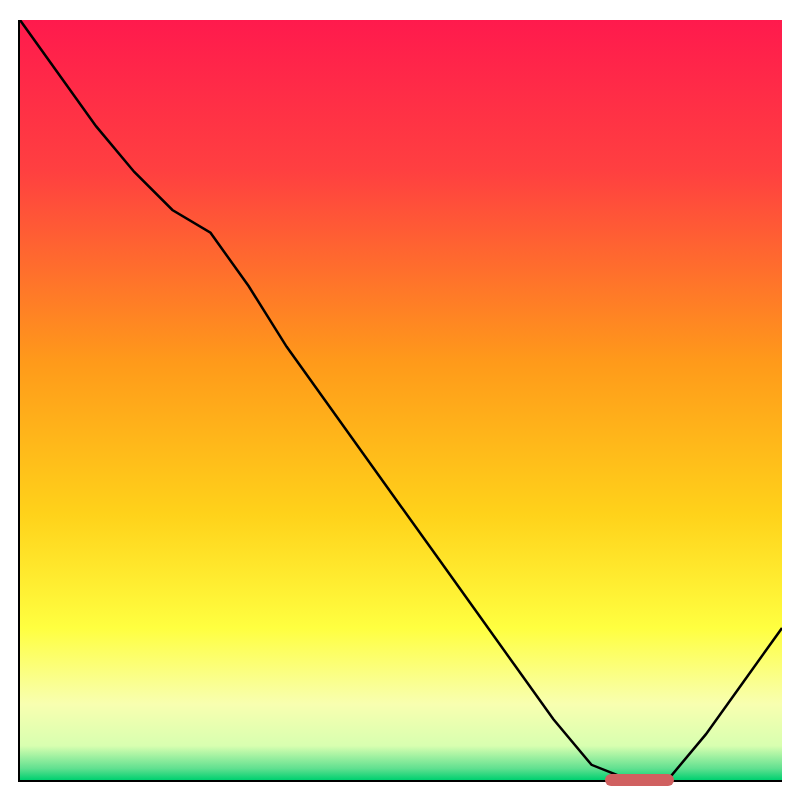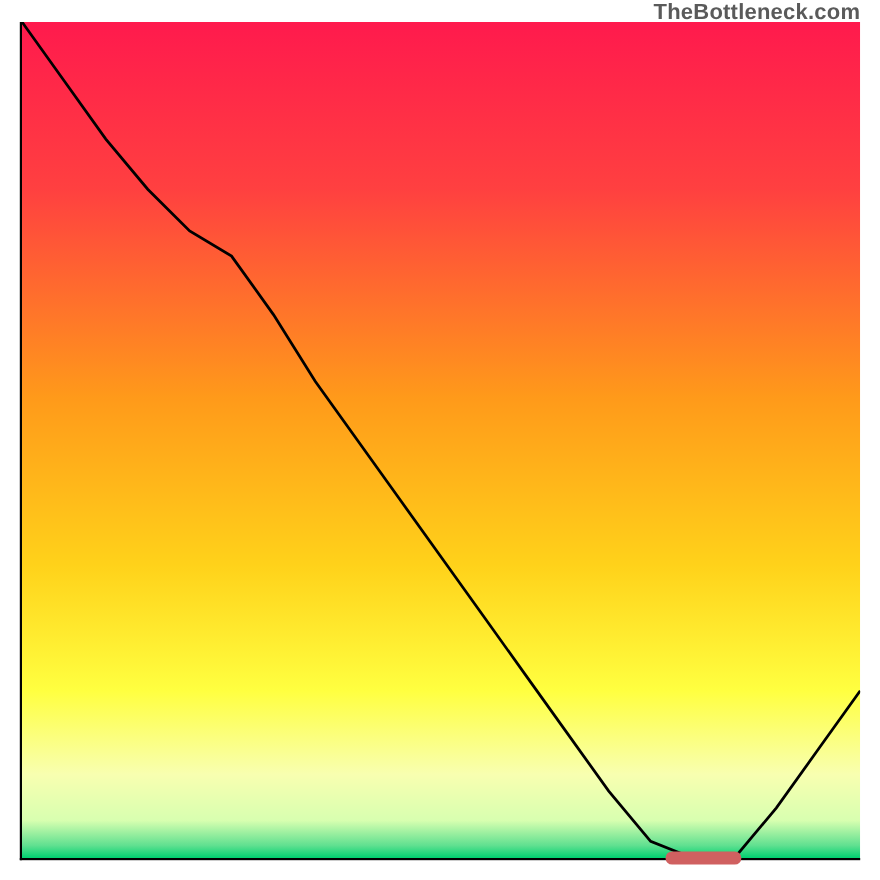--- a/index.html
+++ b/index.html
@@ -51,21 +51,20 @@
     position: absolute;
     height: 12px;
     border-radius: 6px;
     background: #d06060;
   }
 </style>
 </head>
 <body>
 
 <div class="chart-container">
-  <div class="watermark">TheBottleneck.com</div>
 
   <div class="plot-area">
     <svg class="gradient" viewBox="0 0 760 760" preserveAspectRatio="none">
       <defs>
         <linearGradient id="bg" x1="0" y1="0" x2="0" y2="1">
             <stop offset="0%" stop-color="#ff1a4d"></stop>
             <stop offset="20%" stop-color="#ff4040"></stop>
             <stop offset="45%" stop-color="#ff9a1a"></stop>
             <stop offset="65%" stop-color="#ffd21a"></stop>
             <stop offset="80%" stop-color="#ffff40"></stop>

